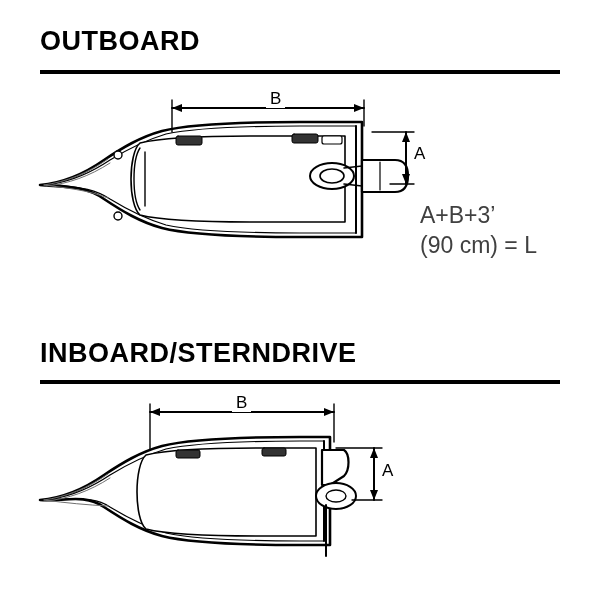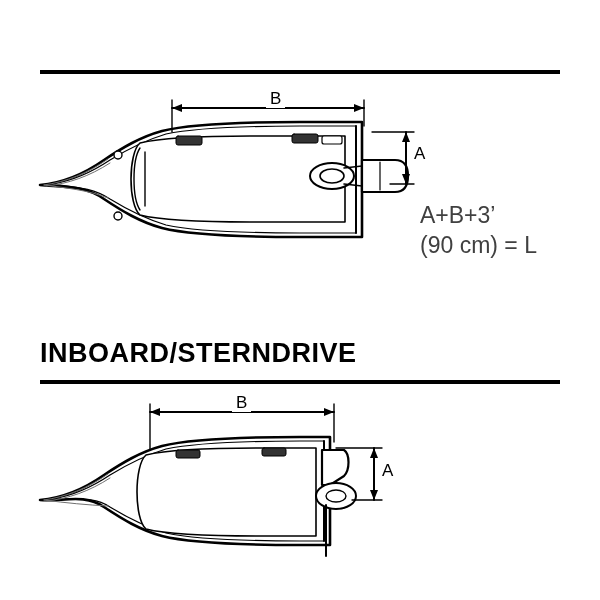--- a/index.html
+++ b/index.html
@@ -74,20 +74,21 @@
     line-height: 18px;
   }
 </style>
 </head>
 <body>
 
 <div class="page">
 
   <div class="section" id="section-outboard">
 
+    <div class="section-title" id="title-outboard">OUTBOARD</div>
 
     <div class="rule" id="rule-outboard"></div>
 
     <svg class="diagram" id="diagram-outboard" viewBox="0 0 600 300">
       <g fill="none" stroke="#000" stroke-width="2.2" stroke-linejoin="round" stroke-linecap="round">
 
         <path d="M 40 185
                  C 62 183 84 174 104 160
                  C 122 148 140 137 162 131
                  C 190 124 240 122 300 122

